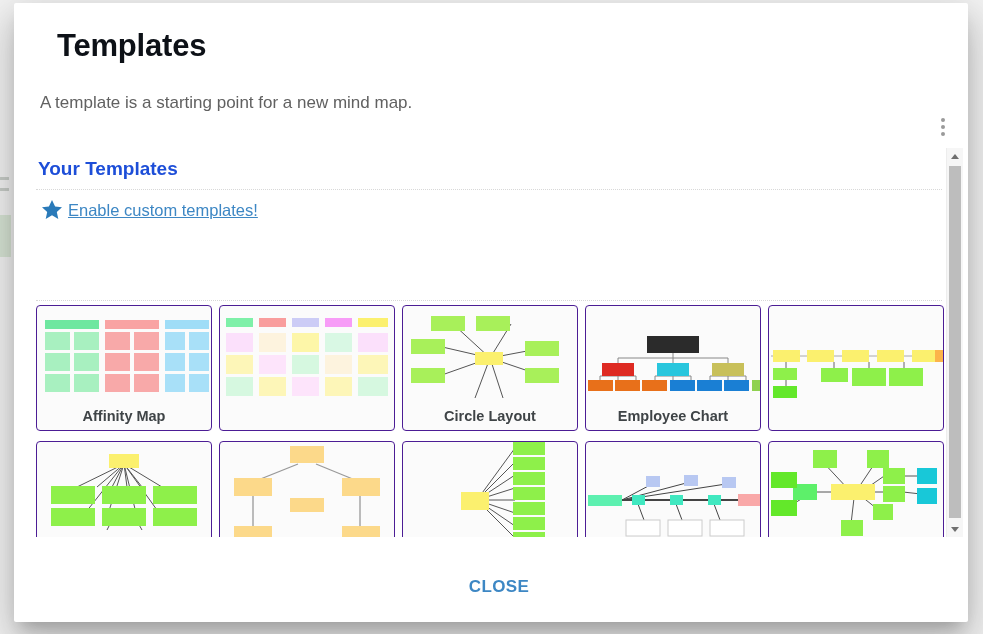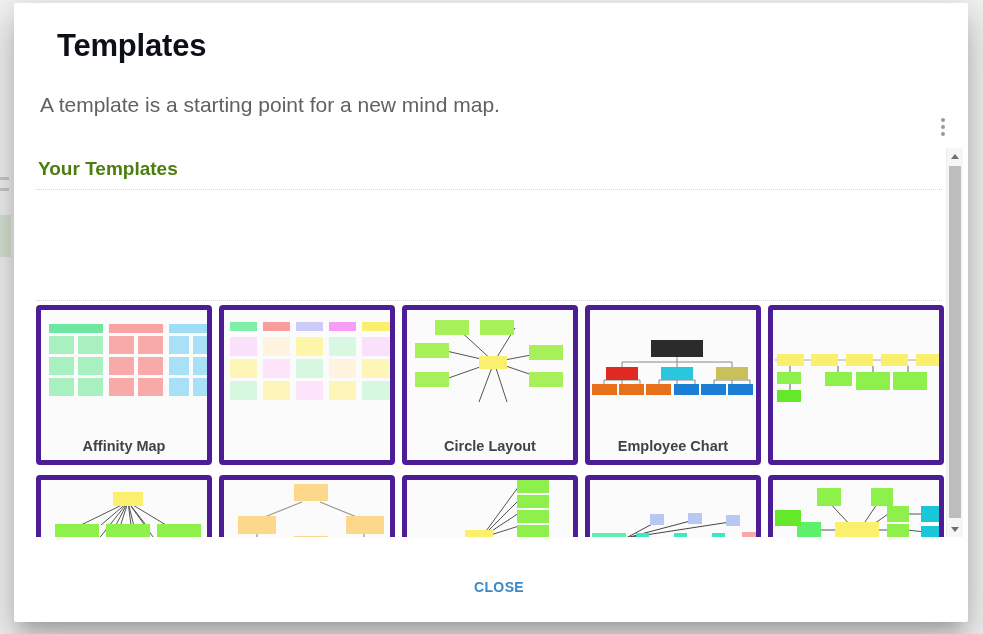--- a/index.html
+++ b/index.html
@@ -35,39 +35,39 @@
     overflow: hidden;
   }
 
   .dlg-title {
     position: absolute; left: 26px; top: 25px;
     font-size: 31px; font-weight: bold;
     color: #0d1117; letter-spacing: -0.2px; margin-left: 17px;
   }
   .dlg-sub {
     position: absolute; left: 26px; top: 90px;
-    font-size: 21px; color: #616161;
+    font-size: 17px; color: #616161;
   }
 
   .kebab {
     position: absolute; left: 915px; top: 108px;
     width: 28px; height: 32px;
     display: flex; flex-direction: column;
     align-items: center; justify-content: center;
     gap: 3px; cursor: pointer; border-radius: 50%;
   }
   .kebab span {
     display: block; width: 4px; height: 4px;
     border-radius: 50%; background: #9a9a9a;
   }
 
   
   .section-head {
     position: absolute; left: 24px;
-    font-size: 19px; font-weight: bold; color: #4d7c0f;
+    font-size: 19px; font-weight: bold; color: #1d4ed8;
   }
   .sec-your { top: 155px; }
   .sec-default { top: 266px; }
 
   .divider {
     position: absolute; left: 22px; width: 906px;
     height: 0; border-top: 1px dotted #d8d8d8;
   }
   .div-your { top: 186px; }
   .div-default { top: 297px; }
@@ -89,23 +89,23 @@
     left: 22px; top: 302px;
     width: 924px; height: 232px;
     overflow: hidden;
   }
   .grid {
     display: grid;
     grid-template-columns: repeat(5, 176px);
     gap: 10px 7px;
   }
   .card {
-    width: 176px; height: 160px;
+    width: 176px; height: 126px;
     background: #fbfbfb;
-    border: 5px solid #4c1d95;
+    border: 1px solid #4c1d95;
     border-radius: 4px;
     position: relative;
     cursor: pointer;
     overflow: hidden;
     box-sizing: border-box;
   }
   .card-thumb {
     position: absolute; left: 0; top: 0;
     width: 174px; height: 98px;
   }
@@ -147,21 +147,21 @@
   }
 
   
   .close-btn {
     position: absolute;
     left: 430px; top: 566px;
     width: 110px; height: 36px;
     display: flex; align-items: center; justify-content: center;
     background: transparent; border: none;
     font-family: "Liberation Sans", sans-serif;
-    font-size: 14px; font-weight: bold;
+    font-size: 17px; font-weight: bold;
     color: #3d87c4; letter-spacing: .4px;
     cursor: pointer;
   }
 </style>
 </head>
 <body>
 
 <div id="page">
 
   <div class="bg-artifact bg-a1"></div>
@@ -175,20 +175,26 @@
 
     <div class="kebab">
       <span></span>
       <span></span>
       <span></span>
     </div>
 
     <div class="section-head sec-your">Your Templates</div>
     <div class="divider div-your"></div>
 
+    <div class="custom-link">
+      <svg class="star-icon" viewBox="0 0 24 24">
+        <polygon points="12,2 15.1,8.6 22,9.3 16.8,14 18.3,21 12,17.3 5.7,21 7.2,14 2,9.3 8.9,8.6" fill="#2a7ab9"></polygon>
+      </svg>
+      <span class="custom-link-text">Enable custom templates!</span>
+    </div>
 
     <div class="divider div-default"></div>
 
     <div class="grid-clip">
       <div class="grid">
 
         <div class="card">
           <div class="card-thumb">
             <svg viewBox="0 0 174 98">
               <rect x="8" y="14" width="54" height="9" fill="#6ee7a0"></rect>

